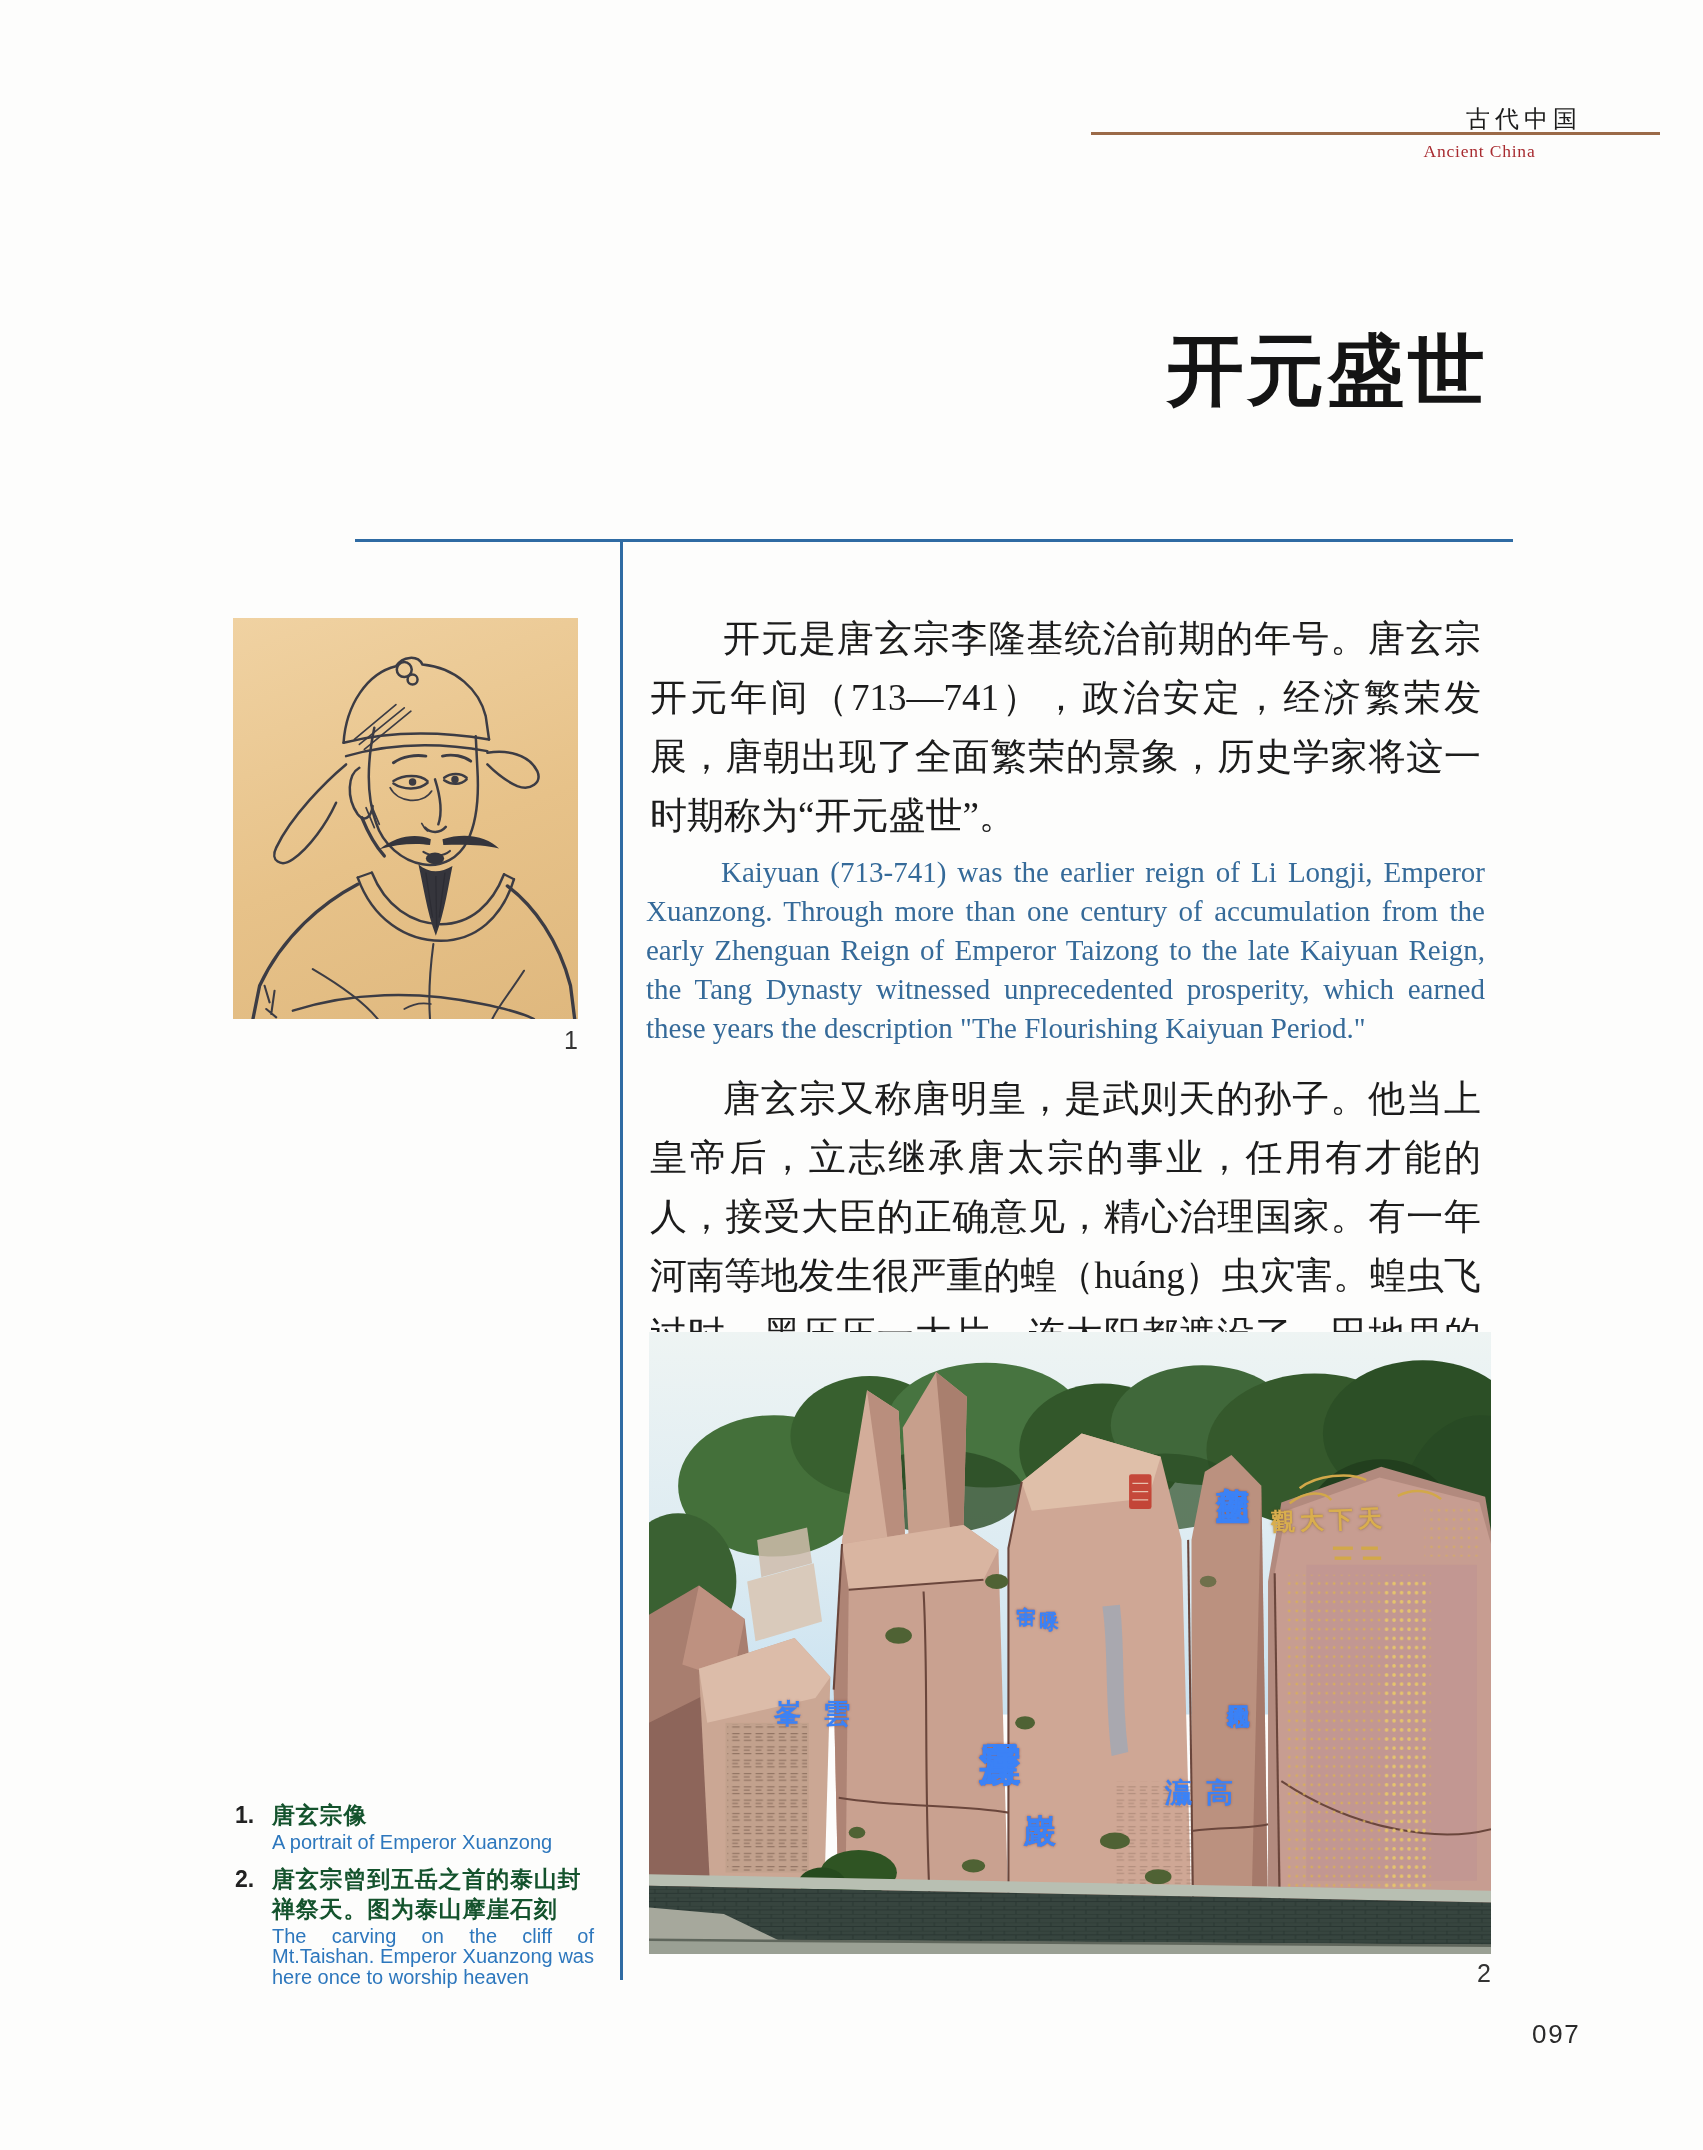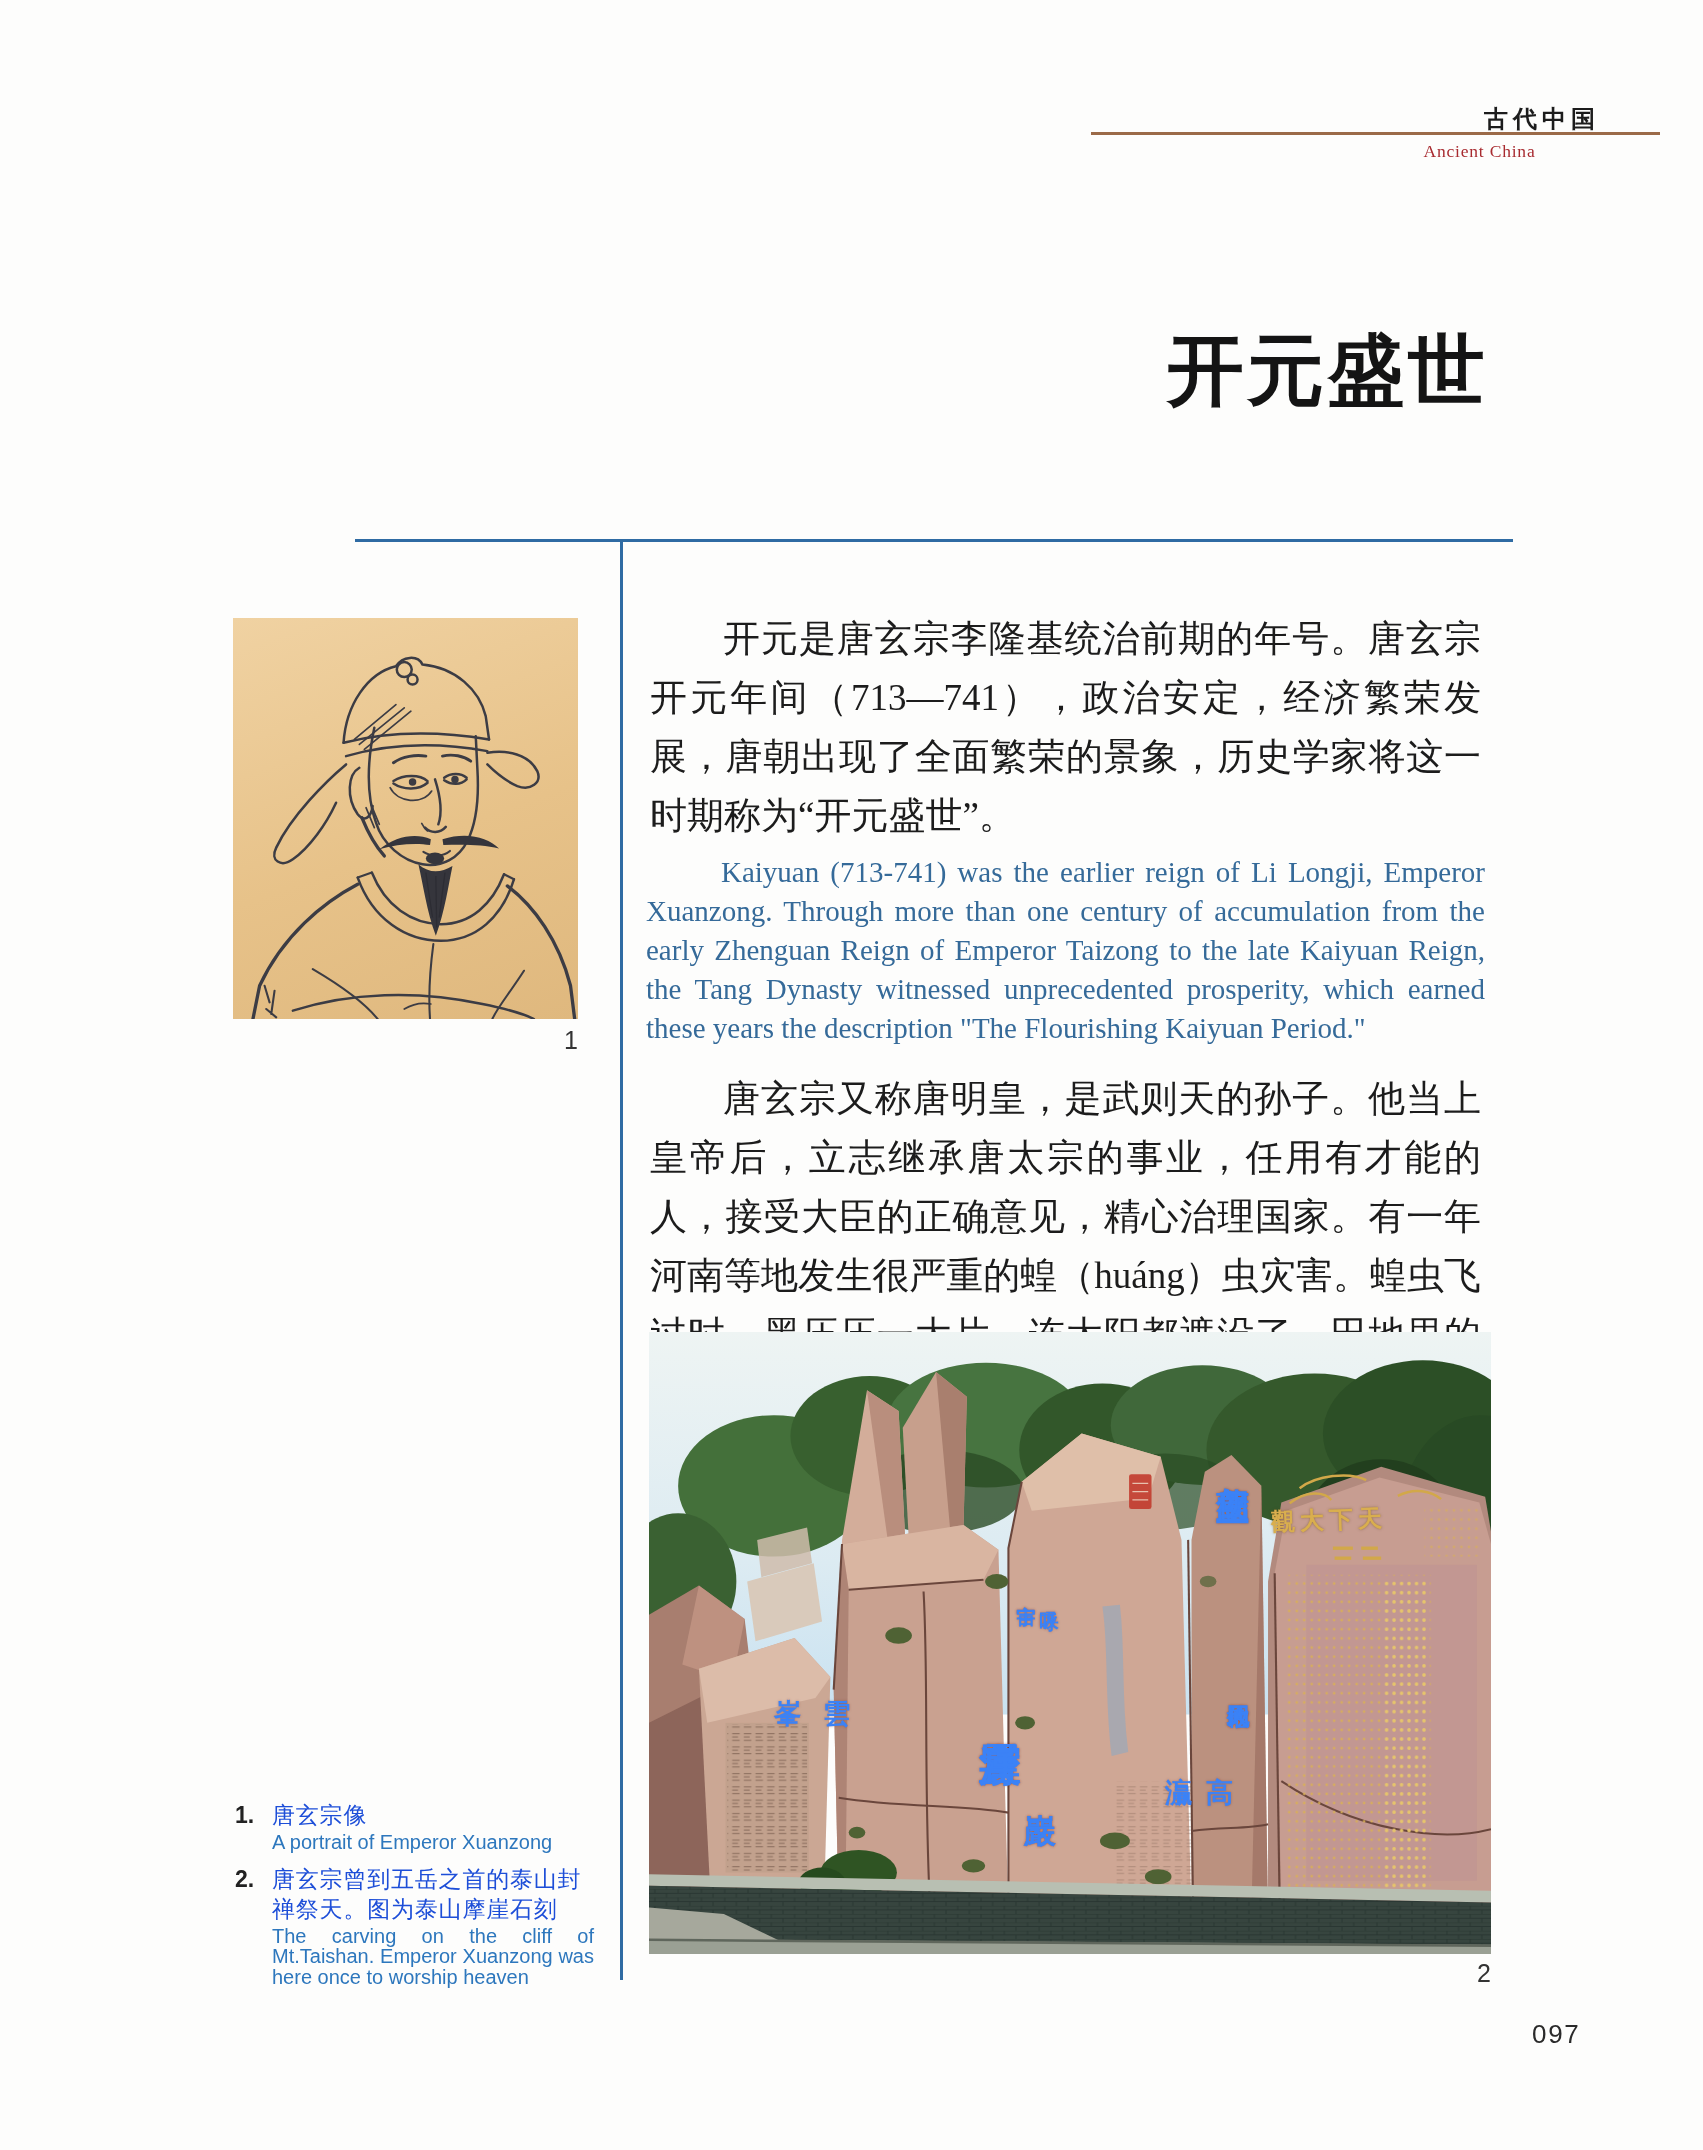--- a/index.html
+++ b/index.html
@@ -1,20 +1,20 @@
 <!DOCTYPE html>
 <html style="font-size:13.3px"><head>
 <meta charset="utf-8">
 <style>
   html,body{margin:0;padding:0;background:#ffffff;}
   .page{position:relative;width:1703px;height:2151px;background:#fdfdfc;overflow:hidden;
         font-family:"Liberation Serif","DejaVu Serif",serif;}
 
   
-  .hdr-cn{position:absolute;top:103px;right:103px;font-size:24px;font-weight:700;
+  .hdr-cn{position:absolute;top:103px;right:121px;font-size:24px;font-weight:400;
           letter-spacing:5px;color:#1c1c1c;}
   .hdr-line{position:absolute;top:132px;left:1091px;width:569px;height:3.3px;background:#9b6a48;}
   .hdr-en{position:absolute;top:141px;right:121px;width:205px;text-align:center;
           font-size:17.5px;color:#a82b30;letter-spacing:0.8px;}
 
   
   .title-cn{position:absolute;top:333px;right:215px;font-size:77px;font-weight:700;
             letter-spacing:3.3px;color:#141414;line-height:1;}
   .title-en{position:absolute;top:434px;right:213px;font-size:52px;color:#2e6da9;
             letter-spacing:0px;line-height:1;}
@@ -46,21 +46,21 @@
   .insc-v{writing-mode:vertical-rl;text-orientation:upright;}
   .insc-gold{color:#d9ae4e;text-shadow:0 0 2.5px rgba(90,60,10,.5);}
   .fig-num2{position:absolute;left:649px;top:1959px;width:842px;text-align:right;
             font-family:"Liberation Sans","DejaVu Sans",sans-serif;font-size:25px;color:#333;}
 
   
   .captions{position:absolute;left:235px;top:1800px;width:359px;
             font-family:"Liberation Sans","DejaVu Sans",sans-serif;}
   .cap-cnrow{display:flex;align-items:flex-start;}
   .cap-num{flex:0 0 37px;font-size:23px;font-weight:700;color:#222;line-height:30px;}
-  .cap-cn{font-size:23px;font-weight:400;color:#1d4ed8;line-height:30px;letter-spacing:0.8px;}
+  .cap-cn{font-size:23px;font-weight:700;color:#14532d;line-height:30px;letter-spacing:0.8px;}
   .cap-en{margin-left:37px;margin-top:2px;font-size:20px;line-height:20.4px;
           color:#2d77bd;text-align:justify;}
   .cap-item2{margin-top:11.6px;}
 
   
   .pagenum{position:absolute;left:1532px;top:2019px;
            font-family:"Liberation Sans","DejaVu Sans",sans-serif;
            font-size:26px;letter-spacing:1.7px;color:#2a2a2a;}
 </style>
 </head>

